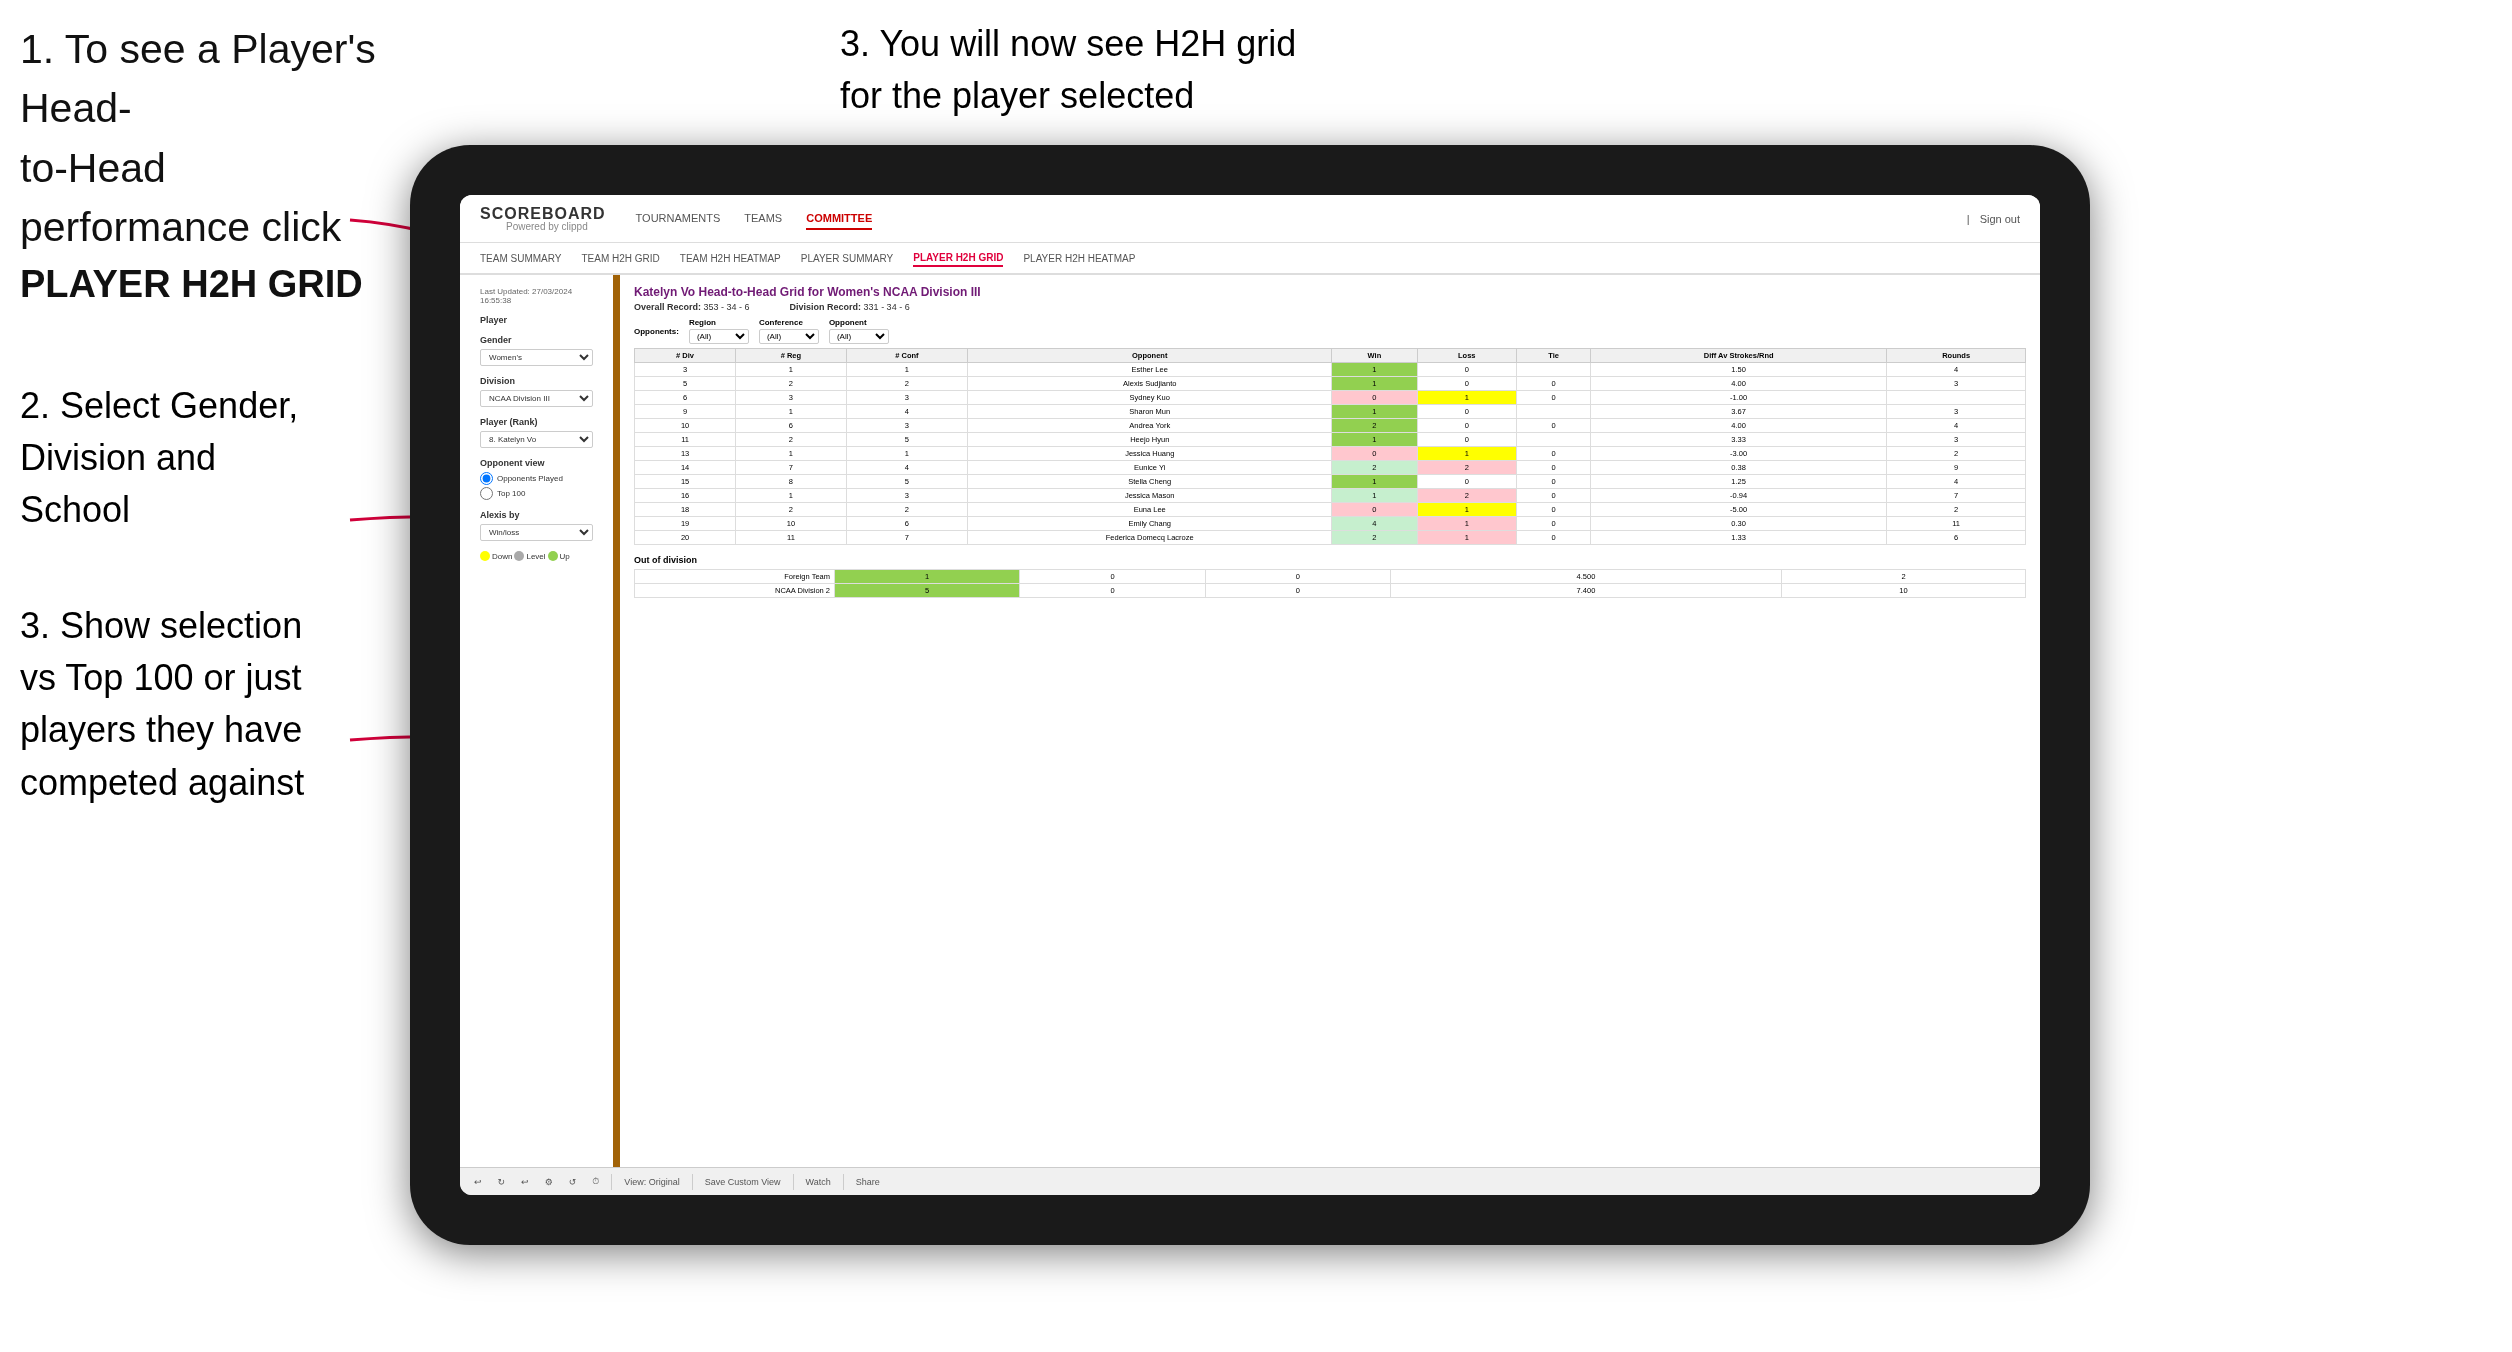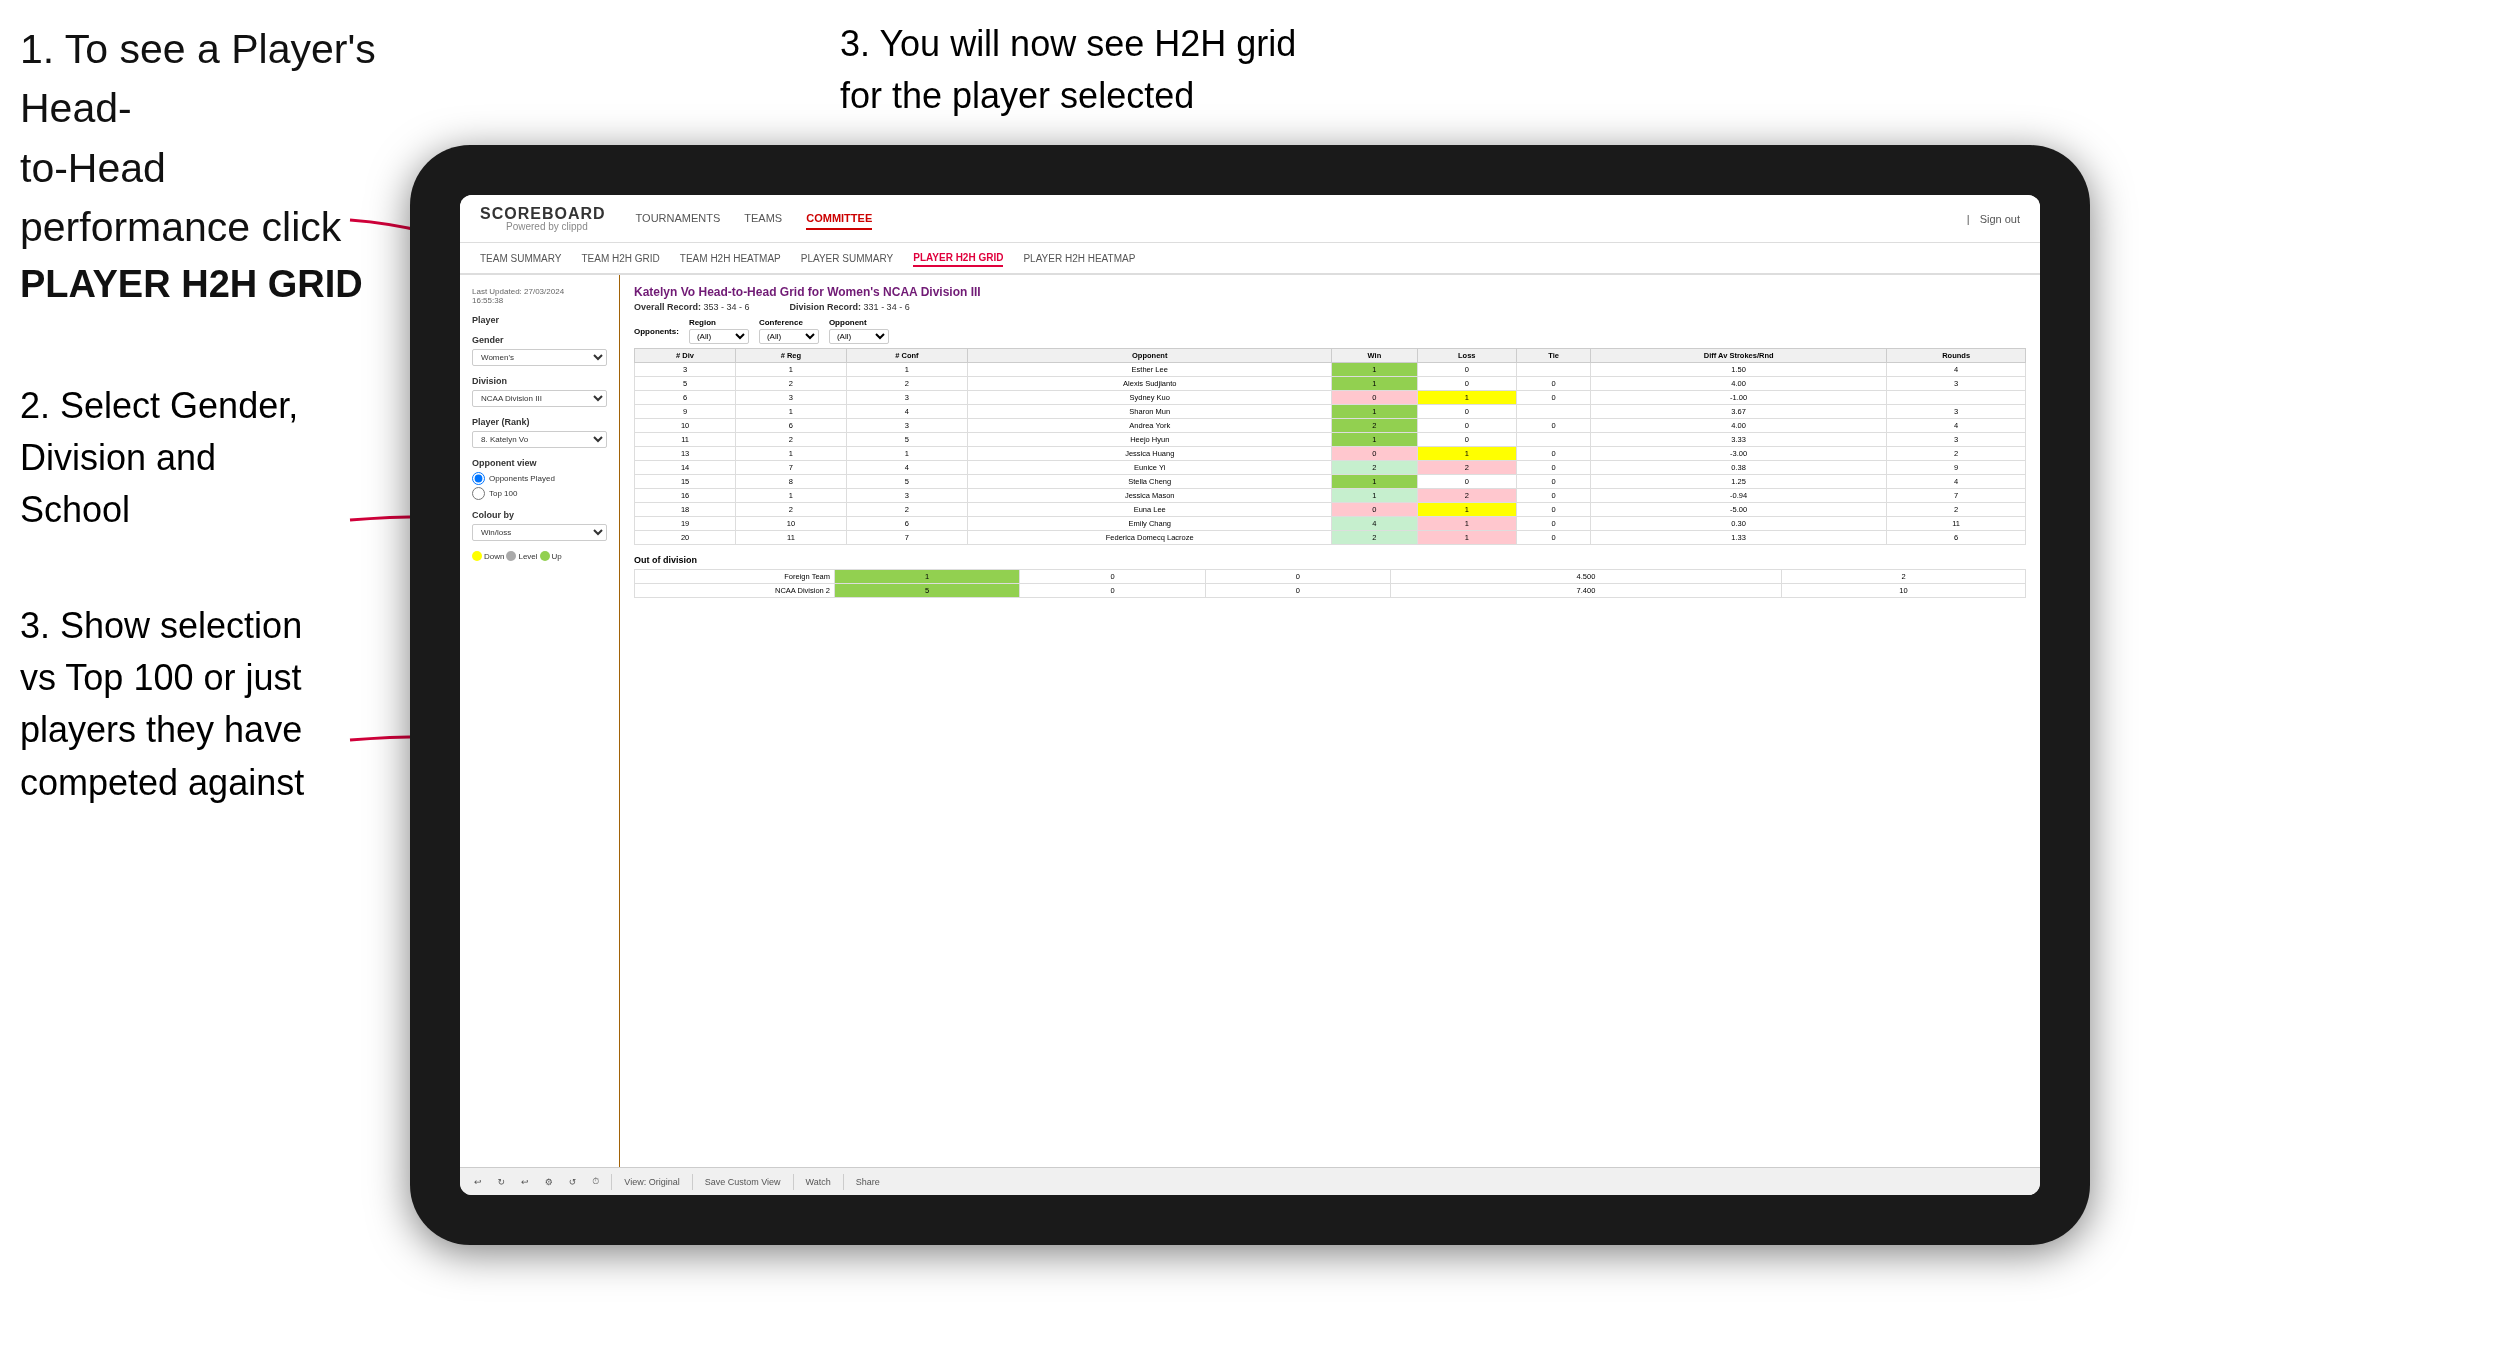--- a/index.html
+++ b/index.html
@@ -105,22 +105,22 @@
       display: flex;
       flex: 1;
       overflow: hidden;
       background: #f0f0f0;
     }
 
     
     .left-panel {
       width: 160px;
       background: #fff;
-      border-right: 1px solid #a16207;
-      padding: 12px 12px;
+      border-right: 7px solid #a16207;
+      padding: 12px 20px;
       font-size: 9px;
       color: #333;
       flex-shrink: 0;
     }
     .left-panel .timestamp { font-size: 8px; color: #666; margin-bottom: 10px; }
     .panel-section { margin-bottom: 10px; }
     .panel-label { font-weight: bold; font-size: 9px; margin-bottom: 4px; }
     .panel-select {
       width: 100%;
       border: 1px solid #ccc;
@@ -336,21 +336,21 @@
               <span>Opponents Played</span>
             </label>
             <label class="radio-item">
               <input type="radio" name="oppview" style="">
               <span>Top 100</span>
             </label>
           </div>
         </div>
 
         <div class="panel-section">
-          <div class="panel-label">Colour by</div>
+          <div class="panel-label">Alexis by</div>
           <select class="panel-select">
             <option>Win/loss</option>
           </select>
         </div>
 
         <div class="legend-row">
           <div class="legend-dot" style="background:#ffff00;"></div>
           <span class="legend-text">Down</span>
           <div class="legend-dot" style="background:#aaaaaa;"></div>
           <span class="legend-text">Level</span>

